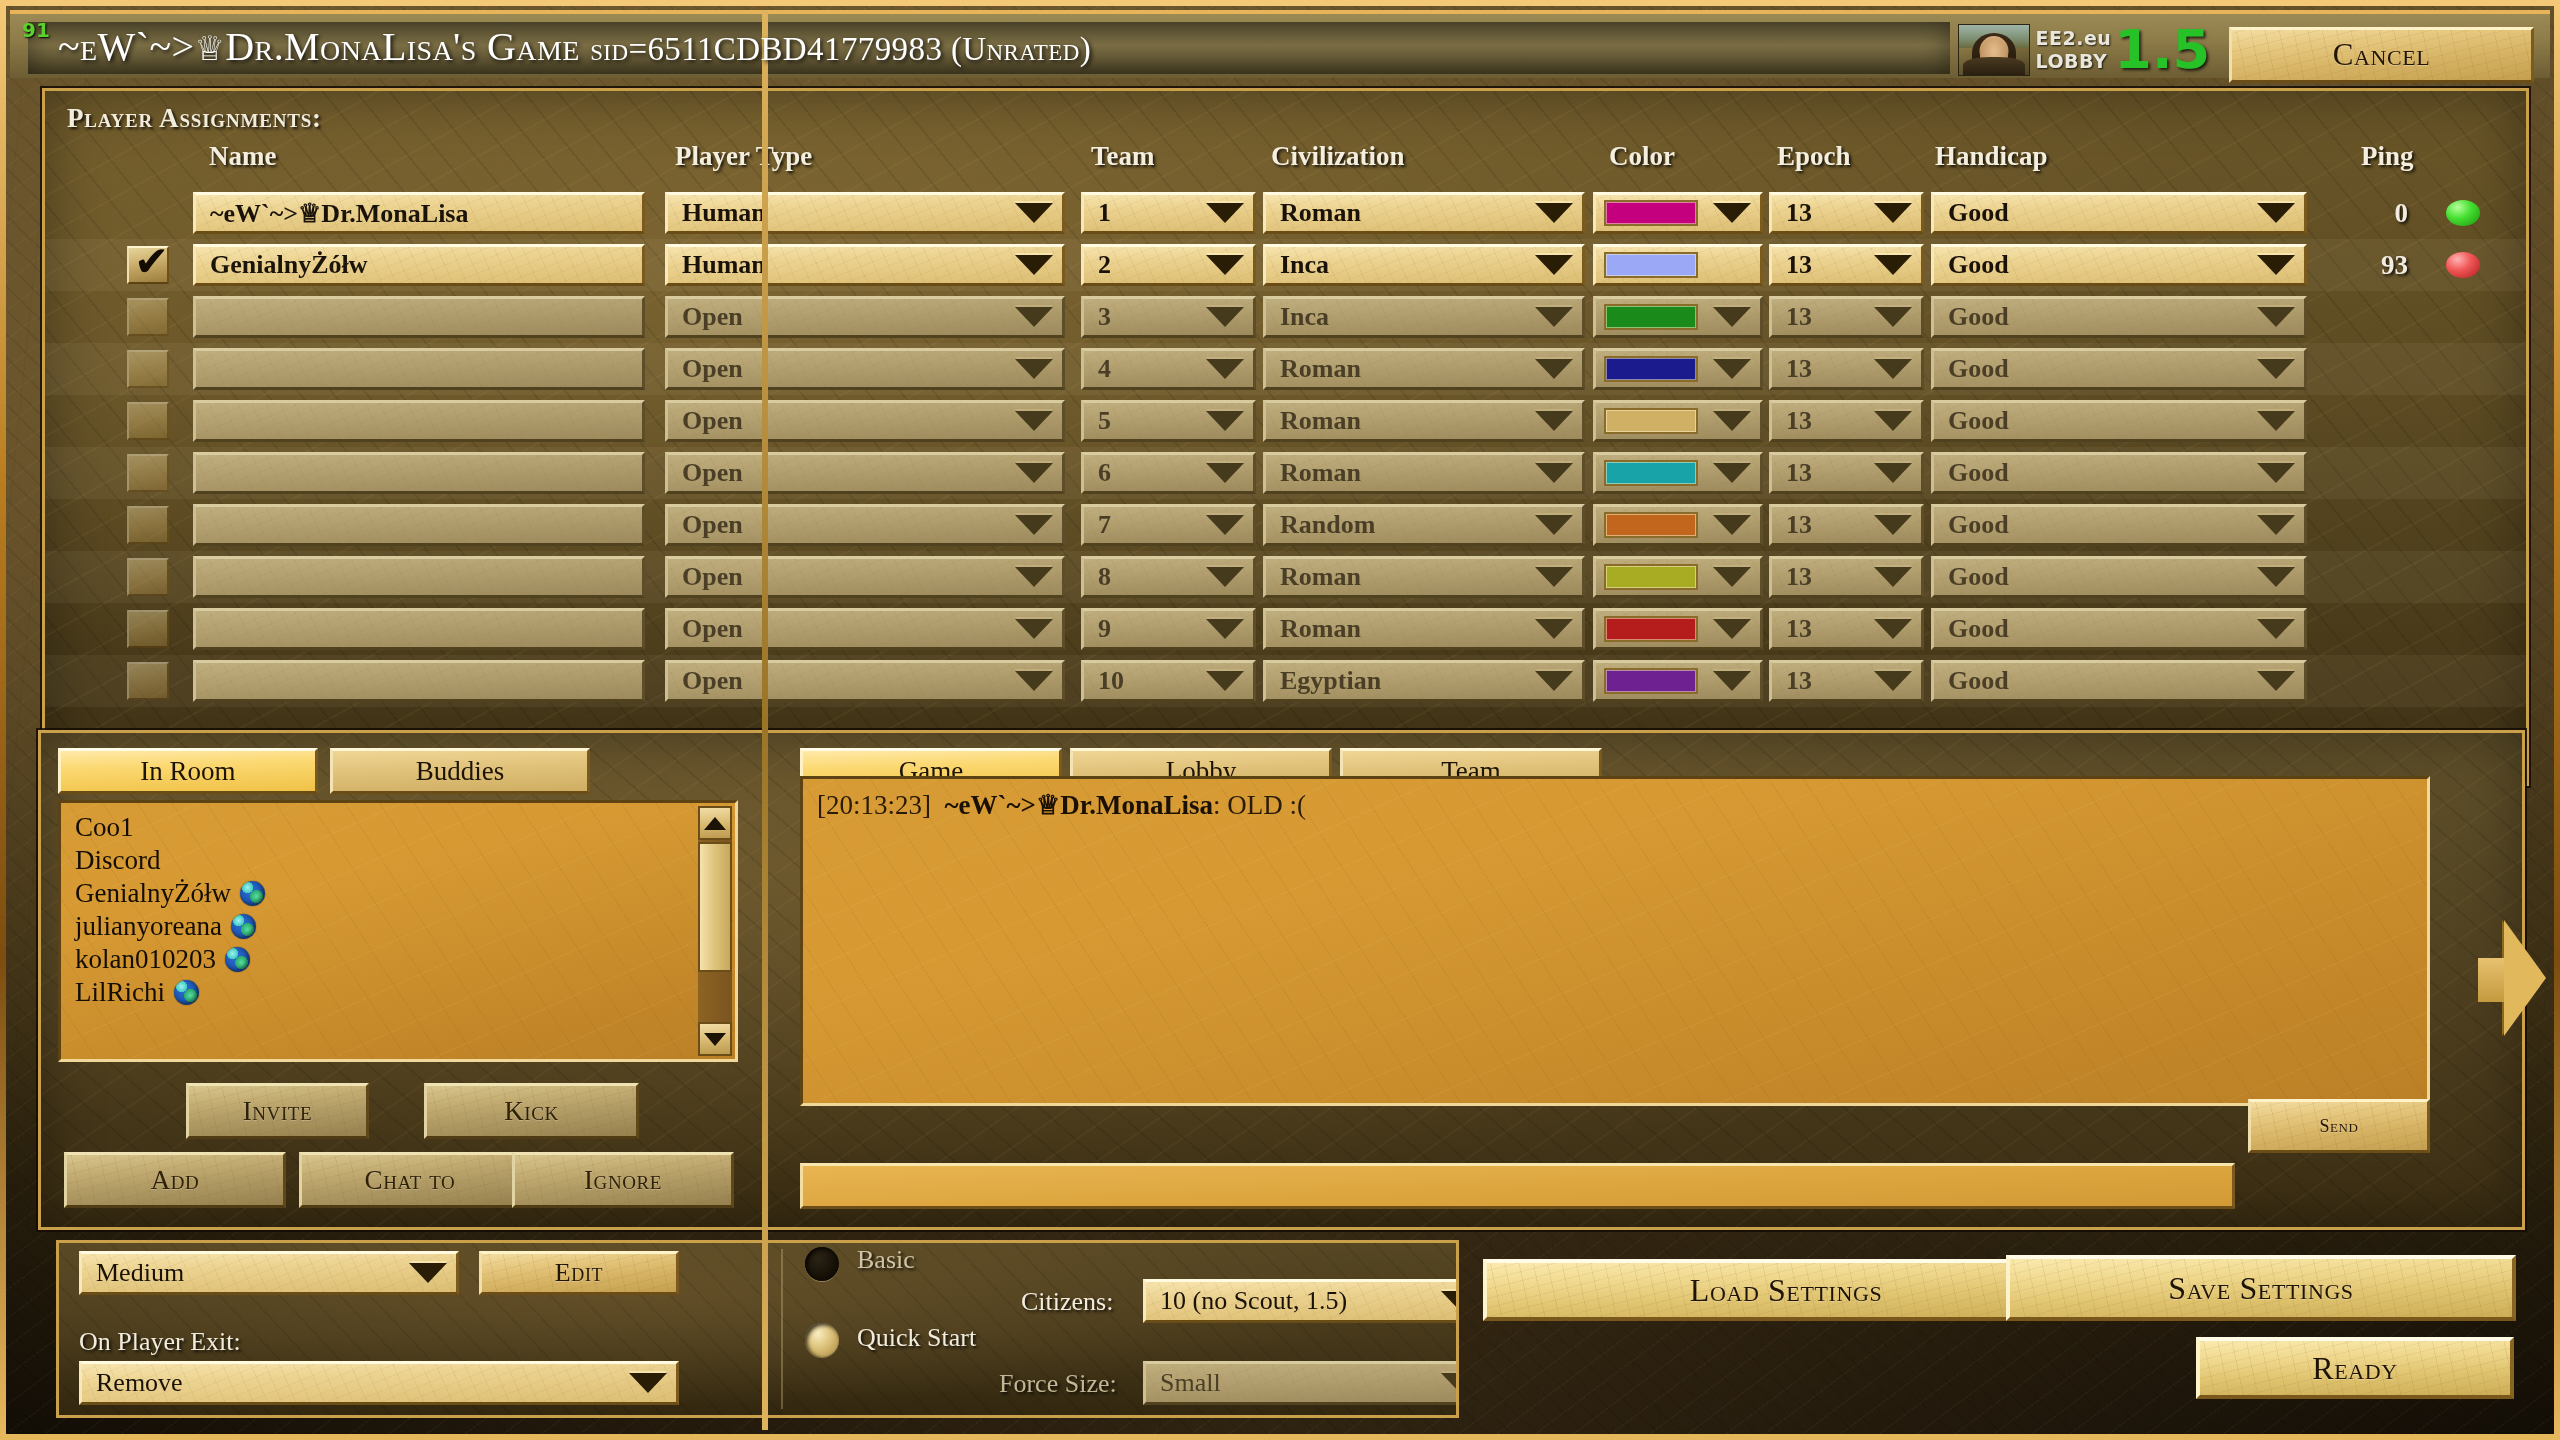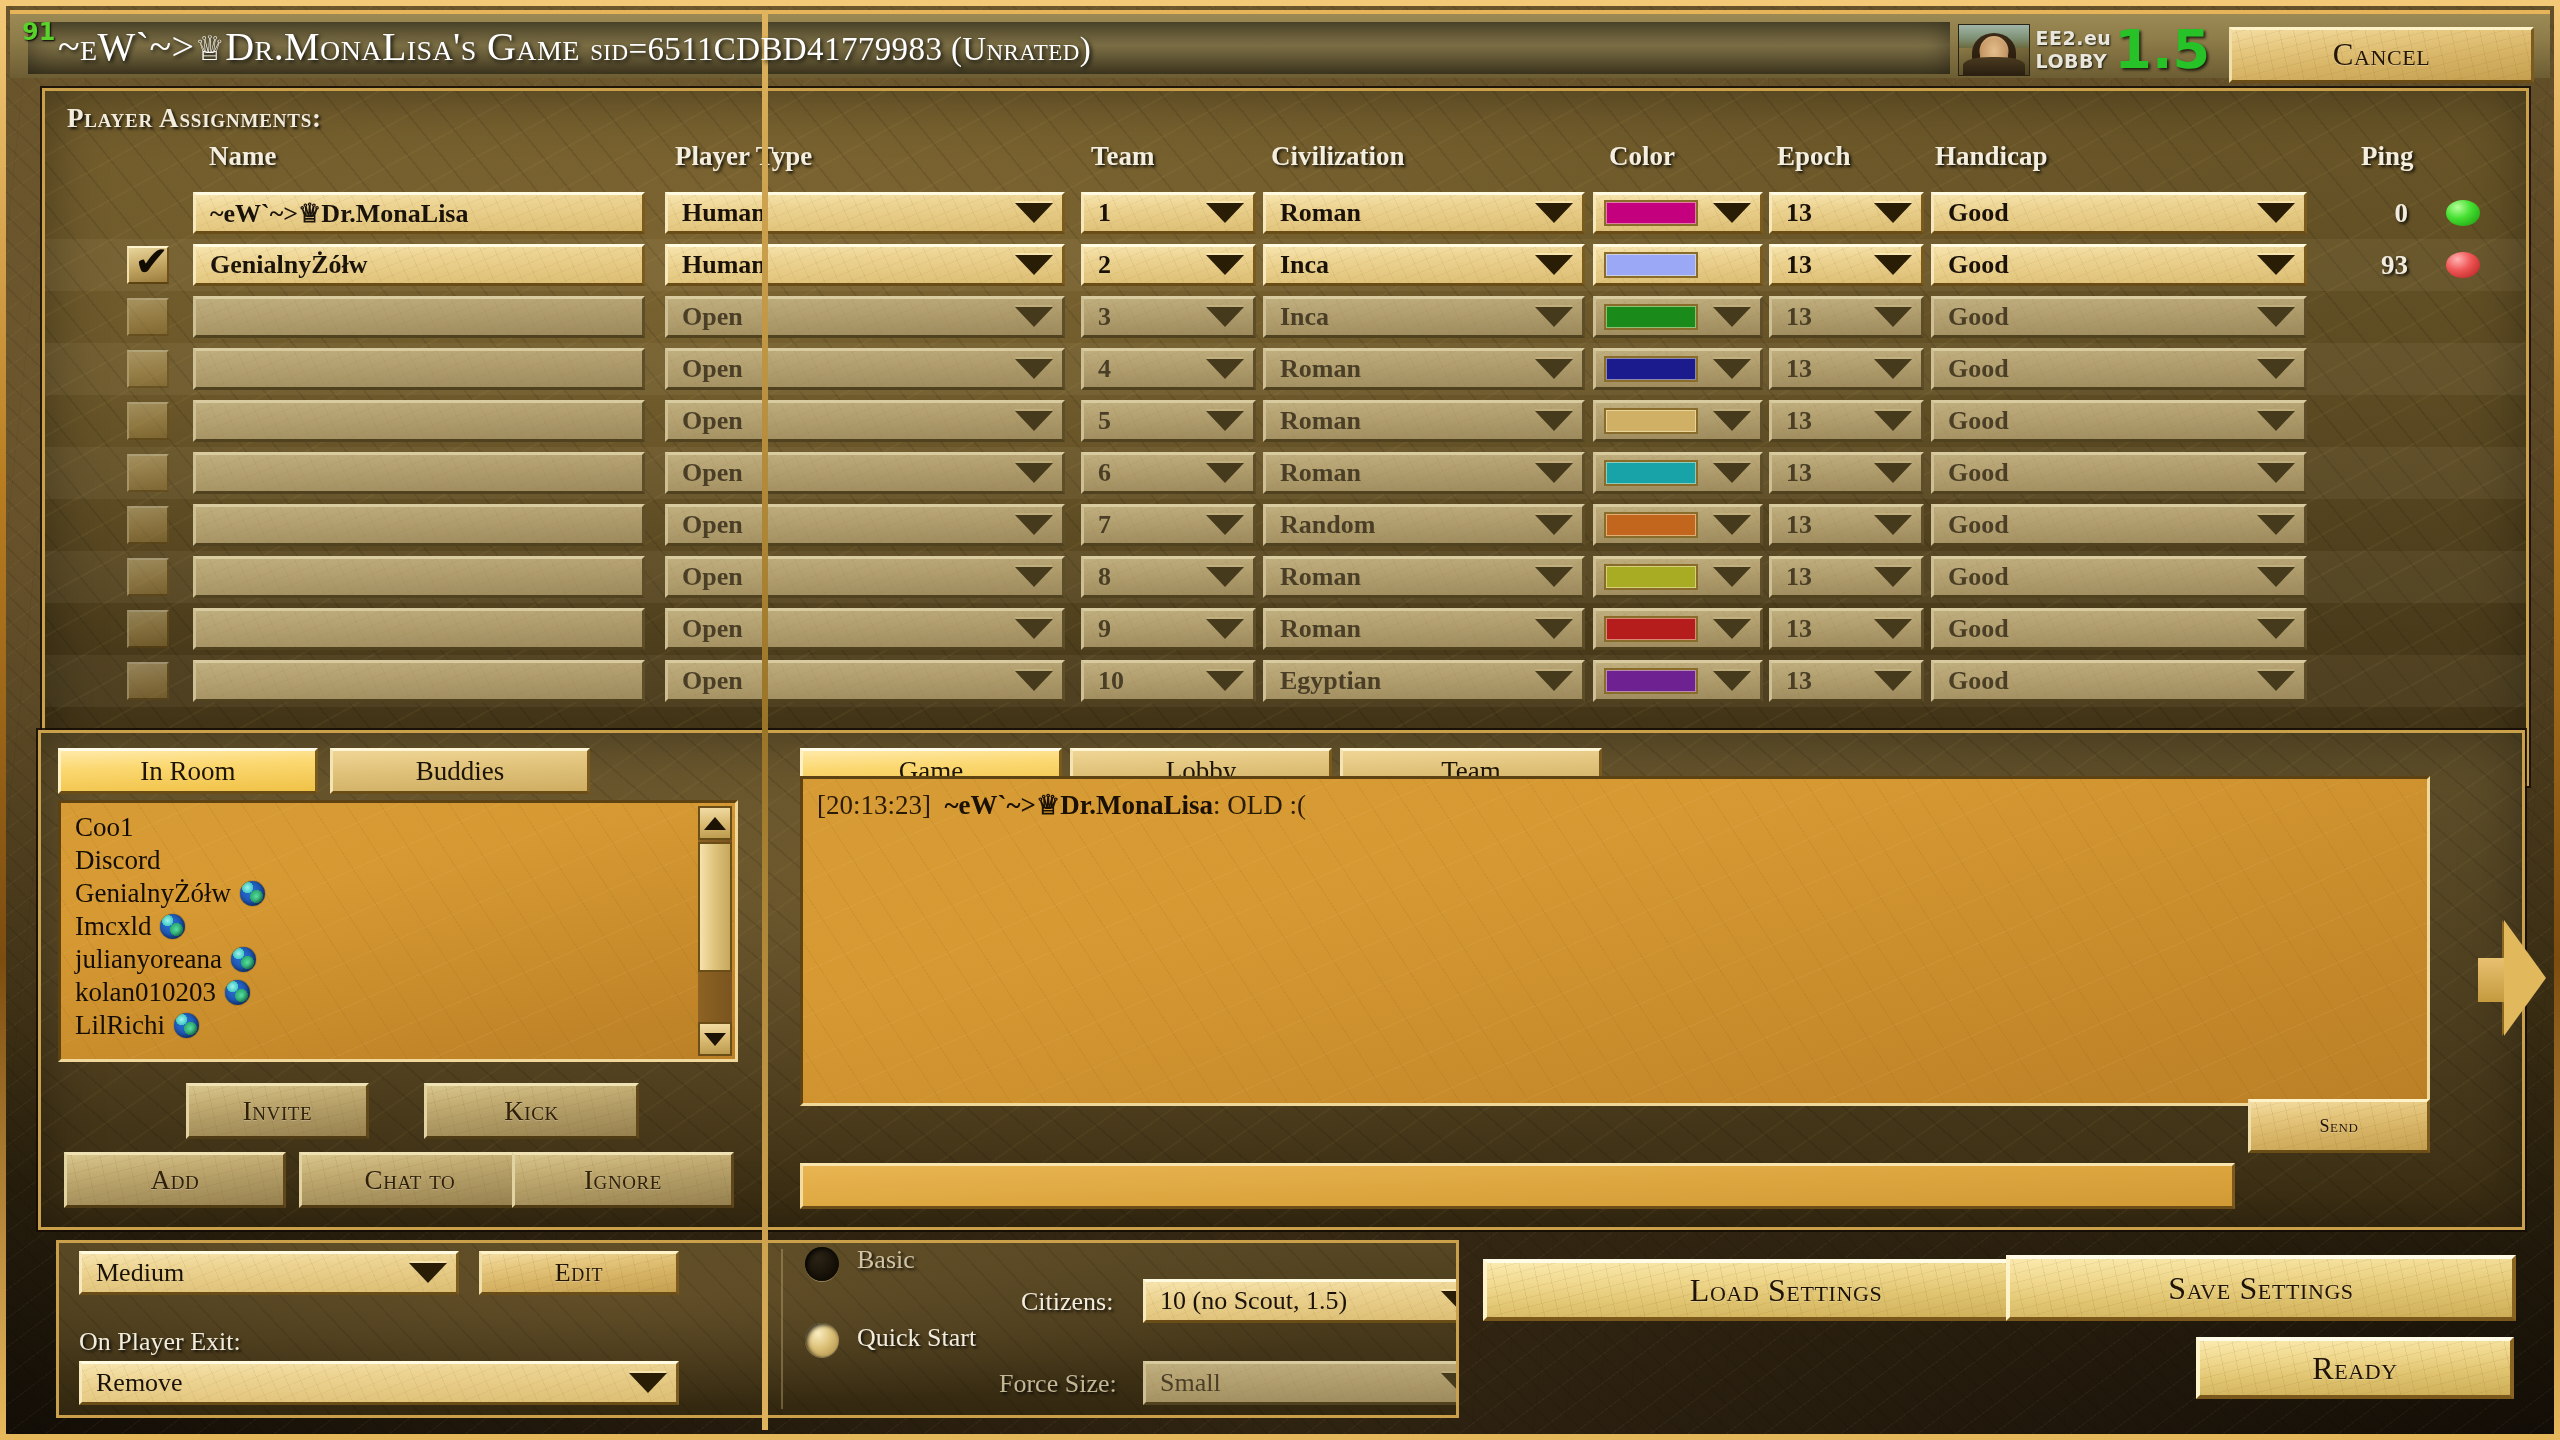--- a/index.html
+++ b/index.html
@@ -42,21 +42,21 @@
     border-top:4px solid #e8b45a;
     display:flex; align-items:center;
   }
   .titlebar .inner-dark{
     position:absolute; left:18px; top:8px; right:600px; bottom:4px;
     background:linear-gradient(180deg,#5d5434 0%,#7d7046 45%, #4b4226 100%);
     box-shadow:inset 0 0 28px rgba(0,0,0,.45);
   }
   .corner-num{
     position:absolute; left:12px; top:4px;
-    color:#5bd22c; font-family:"DejaVu Sans", sans-serif; font-size:24px;
+    color:#5bd22c; font-family:"DejaVu Sans", sans-serif; font-size:20px;
     font-weight:700; text-shadow:1px 1px 2px #000; z-index:6;
   }
   .game-title{
     position:relative; z-index:5;
     margin-left:48px;
     color:#fff; font-size:40px; letter-spacing:.4px;
     font-variant: small-caps;
     text-shadow:2px 2px 4px rgba(0,0,0,.85);
     white-space:nowrap;
   }
@@ -777,24 +777,20 @@
 <div class="listbox userlist">
   <div class="items" id="user-items">
       <div class="uitem">
         <span>Coo1</span>
       </div>
       <div class="uitem">
         <span>Discord</span>
       </div>
       <div class="uitem">
         <span>GenialnyŻółw</span>
-        <span class="globe"></span>
-      </div>
-      <div class="uitem">
-        <span>Imcxld</span>
         <span class="globe"></span>
       </div>
       <div class="uitem">
         <span>julianyoreana</span>
         <span class="globe"></span>
       </div>
       <div class="uitem">
         <span>kolan010203</span>
         <span class="globe"></span>
       </div>

